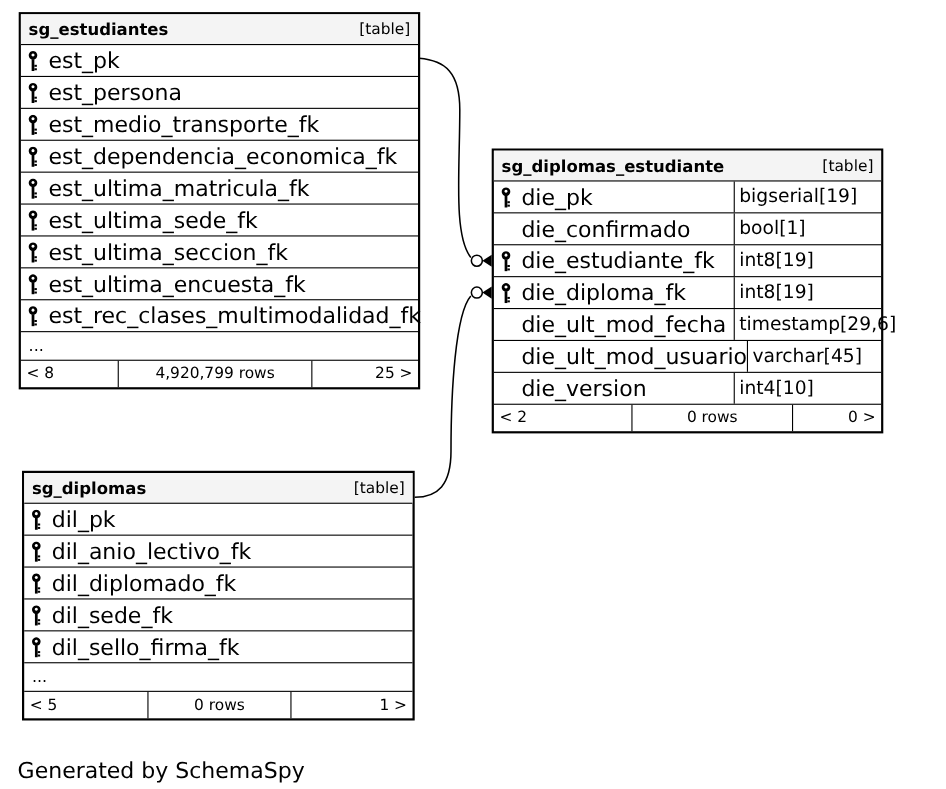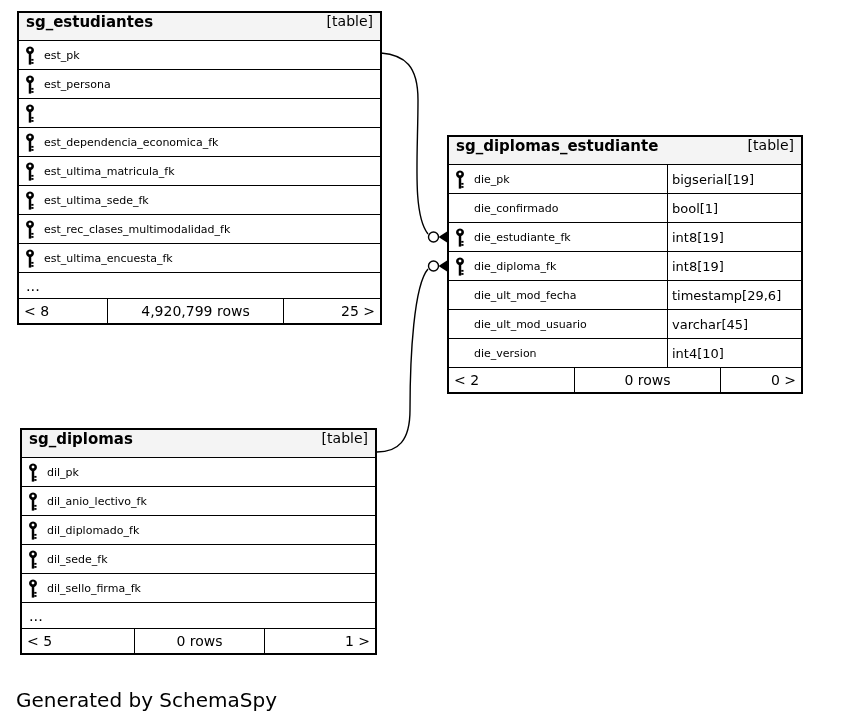--- a/index.html
+++ b/index.html
@@ -4,27 +4,27 @@
 <style>
   html,body{margin:0;padding:0;background:#fff;}
   .canvas{position:relative;width:860px;height:717px;background:#ffffff;overflow:hidden;
           font-family:"DejaVu Sans","Liberation Sans",sans-serif;color:#000;}
 
   
   .wires{position:absolute;left:0;top:0;width:860px;height:717px;z-index:3;pointer-events:none;}
 
   
   .tbl{position:absolute;border:2px solid #000;background:#fff;box-sizing:border-box;z-index:2;}
-  .hd{display:flex;justify-content:space-between;height:27px;
+  .hd{display:flex;justify-content:space-between;align-items:center;height:27px;
       border-bottom:1px solid #000;background:#f4f4f4;padding:0 7px;}
   .tname{font-weight:bold;font-size:15px;}
   .ttag{font-size:14px;}
   .row{display:flex;align-items:center;height:28px;border-bottom:1px solid #000;padding-left:6px;}
-  .cn{font-size:11px;white-space:nowrap;}
-  .ct{font-size:13px;white-space:nowrap;border-left:1px solid #000;height:100%;
+  .cn{font-size:20px;white-space:nowrap;}
+  .ct{font-size:17px;white-space:nowrap;border-left:1px solid #000;height:100%;
       display:flex;align-items:center;padding-left:4px;box-sizing:border-box;margin-left:auto;}
   .key{width:10px;height:19px;flex:0 0 10px;margin-right:9px;}
   .pk{color:#e2e200;}
   .fk{color:#c9c9c9;}
   .sp{visibility:hidden;}
   .ell{height:25px;border-bottom:1px solid #000;display:flex;align-items:center;
        padding-left:7px;font-size:14.5px;}
   .ft{display:flex;height:24px;font-size:14px;}
   .fc{display:flex;align-items:center;box-sizing:border-box;}
   .fprev{padding-left:5px;}
@@ -81,20 +81,21 @@
     <div class="row">
       <svg class="key fk" viewBox="0 0 10 20">
           <use href="#keysym"></use>
         </svg>
       <span class="cn">est_persona</span>
     </div>
     <div class="row">
       <svg class="key fk" viewBox="0 0 10 20">
           <use href="#keysym"></use>
         </svg>
+      <span class="cn">est_medio_transporte_fk</span>
     </div>
     <div class="row">
       <svg class="key fk" viewBox="0 0 10 20">
           <use href="#keysym"></use>
         </svg>
       <span class="cn">est_dependencia_economica_fk</span>
     </div>
     <div class="row">
       <svg class="key fk" viewBox="0 0 10 20">
           <use href="#keysym"></use>
@@ -104,27 +105,33 @@
     <div class="row">
       <svg class="key fk" viewBox="0 0 10 20">
           <use href="#keysym"></use>
         </svg>
       <span class="cn">est_ultima_sede_fk</span>
     </div>
     <div class="row">
       <svg class="key fk" viewBox="0 0 10 20">
           <use href="#keysym"></use>
         </svg>
+      <span class="cn">est_ultima_seccion_fk</span>
+    </div>
+    <div class="row">
+      <svg class="key fk" viewBox="0 0 10 20">
+          <use href="#keysym"></use>
+        </svg>
+      <span class="cn">est_ultima_encuesta_fk</span>
+    </div>
+    <div class="row">
+      <svg class="key fk" viewBox="0 0 10 20">
+          <use href="#keysym"></use>
+        </svg>
       <span class="cn">est_rec_clases_multimodalidad_fk</span>
-    </div>
-    <div class="row">
-      <svg class="key fk" viewBox="0 0 10 20">
-          <use href="#keysym"></use>
-        </svg>
-      <span class="cn">est_ultima_encuesta_fk</span>
     </div>
     <div class="ell">...</div>
     <div class="ft">
       <span class="fc fprev">&lt; 8</span>
       <span class="fc frows">4,920,799 rows</span>
       <span class="fc fnext">25 &gt;</span>
     </div>
   </div>
 
   <div class="tbl" id="t-die">

